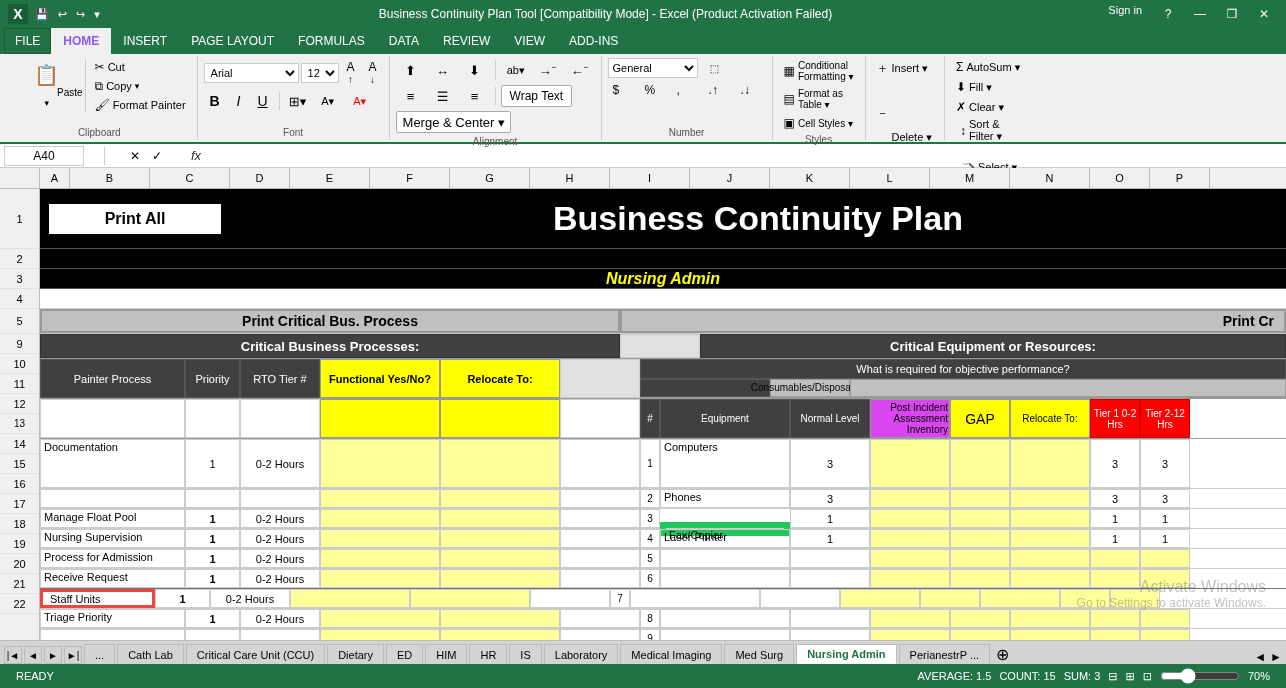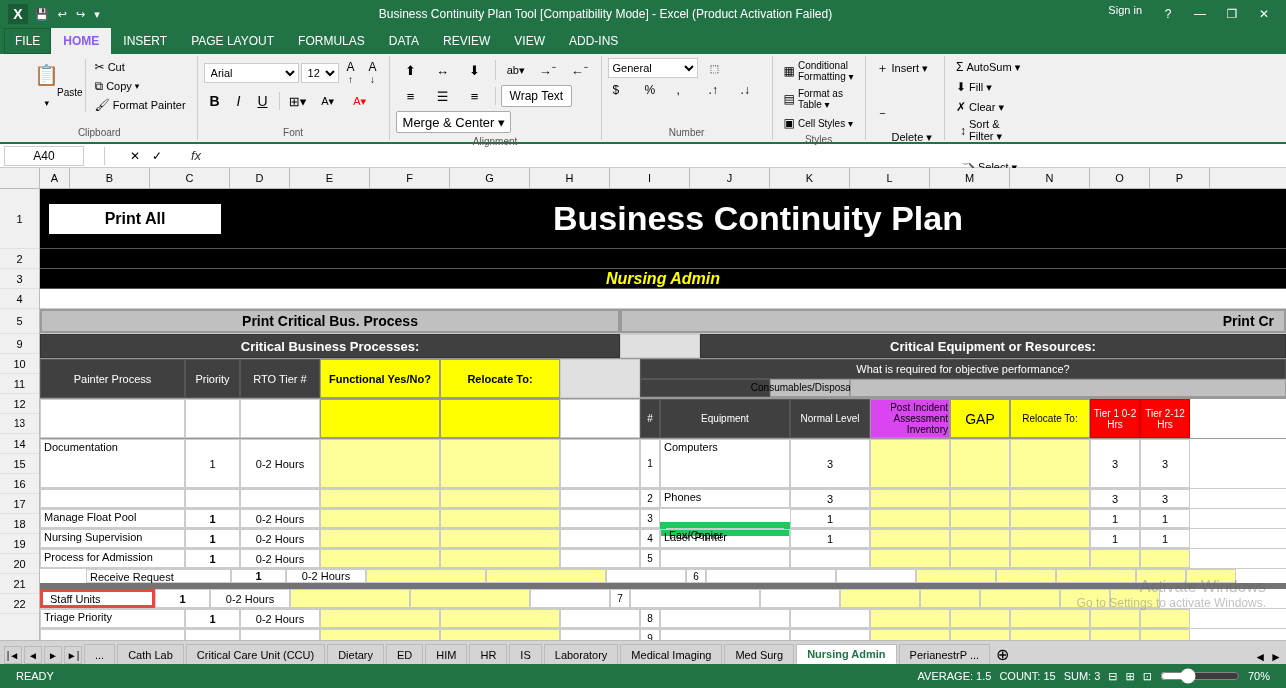--- a/index.html
+++ b/index.html
@@ -666,21 +666,21 @@
         <div style="width:20px; border:1px solid #ccc; font-size:10px; text-align:center; display:flex; align-items:center; justify-content:center;">5</div>
         <div style="width:130px; border:1px solid #ccc;"></div>
         <div style="width:80px; border:1px solid #ccc;"></div>
         <div style="width:80px; background:#ffff99; border:1px solid #ccc;"></div>
         <div style="width:60px; background:#ffff99; border:1px solid #ccc;"></div>
         <div style="width:80px; background:#ffff99; border:1px solid #ccc;"></div>
         <div style="width:50px; border:1px solid #ccc; background:#ffff99;"></div>
         <div style="width:50px; border:1px solid #ccc; background:#ffff99;"></div>
       </div>
 
-      <div style="display:flex; height:20px; border-bottom:6px solid #737373;padding-left:46px;">
+      <div style="display:flex; height:20px; border-bottom:1px solid #737373;">
         <div style="width:145px; border:1px solid #ccc; font-size:11px; padding:1px 3px;">Receive Request</div>
         <div style="width:55px; border:1px solid #ccc; font-size:11px; text-align:center; display:flex; align-items:center; justify-content:center; font-weight:bold;">1</div>
         <div style="width:80px; border:1px solid #ccc; font-size:11px; display:flex; align-items:center; justify-content:center;">0-2 Hours</div>
         <div style="width:120px; background:#ffff99; border:1px solid #ccc;"></div>
         <div style="width:120px; background:#ffff99; border:1px solid #ccc;"></div>
         <div style="width:80px; border:1px solid #ccc;"></div>
         <div style="width:20px; border:1px solid #ccc; font-size:10px; text-align:center; display:flex; align-items:center; justify-content:center;">6</div>
         <div style="width:130px; border:1px solid #ccc;"></div>
         <div style="width:80px; border:1px solid #ccc;"></div>
         <div style="width:80px; background:#ffff99; border:1px solid #ccc;"></div>

